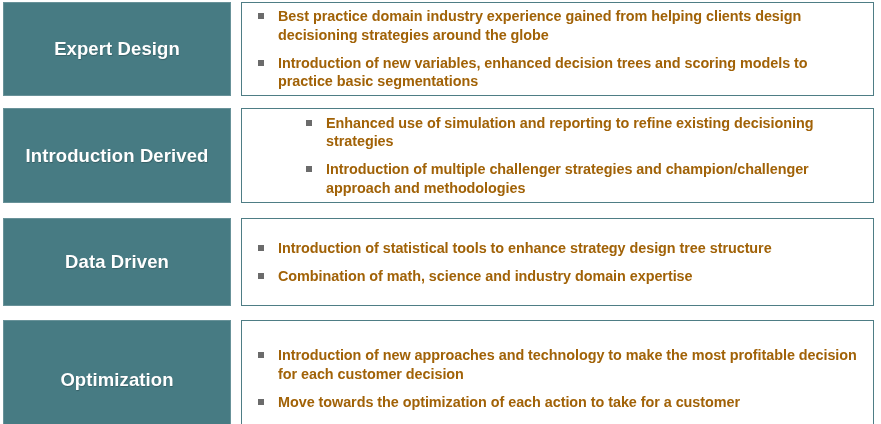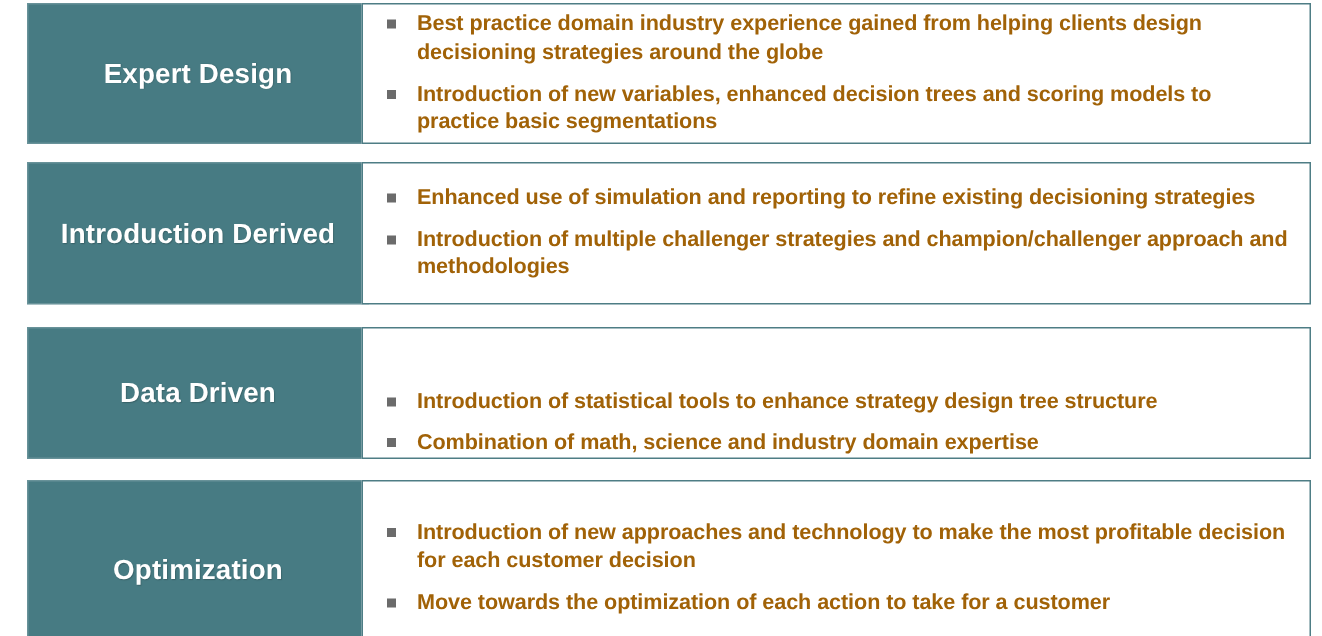--- a/index.html
+++ b/index.html
@@ -20,21 +20,21 @@
     background: #ffffff;
   }
   .row {
     position: absolute;
     left: 0;
     width: 881px;
     display: block;
   }
   .label-box {
     position: absolute;
-    left: 18px;
+    left: 3px;
     top: 0;
     width: 228px;
     background: #477b83;
     display: flex;
     align-items: center;
     justify-content: center;
     box-sizing: border-box;
     box-shadow: 0 0 0 1px rgba(255,255,255,0.18) inset;
   }
   .label-text {
@@ -107,39 +107,39 @@
           <span>Introduction of new variables, enhanced decision trees and scoring models to practice basic segmentations</span>
         </li>
       </ul>
     </div>
   </div>
 
   <div class="row" style="top:108px;height:95px;">
     <div class="label-box" style="height:95px;">
       <span class="label-text">Introduction Derived</span>
     </div>
-    <div class="content-box" style="height:95px;">
+    <div class="content-box" style="height:95px;padding-left:48px;">
       <ul class="bullets">
         <li class="bullet-item">
           <span class="bullet-marker"></span>
           <span>Enhanced use of simulation and reporting to refine existing decisioning strategies</span>
         </li>
         <li class="bullet-item">
           <span class="bullet-marker"></span>
           <span>Introduction of multiple challenger strategies and champion/challenger approach and methodologies</span>
         </li>
       </ul>
     </div>
   </div>
 
   <div class="row" style="top:218px;height:88px;">
     <div class="label-box" style="height:88px;">
       <span class="label-text">Data Driven</span>
     </div>
-    <div class="content-box" style="height:88px;justify-content:flex-end;">
+    <div class="content-box" style="height:88px;">
       <ul class="bullets">
         <li class="bullet-item">
           <span class="bullet-marker"></span>
           <span>Introduction of statistical tools to enhance strategy design tree structure</span>
         </li>
         <li class="bullet-item">
           <span class="bullet-marker"></span>
           <span>Combination of math, science and industry domain expertise</span>
         </li>
       </ul>

